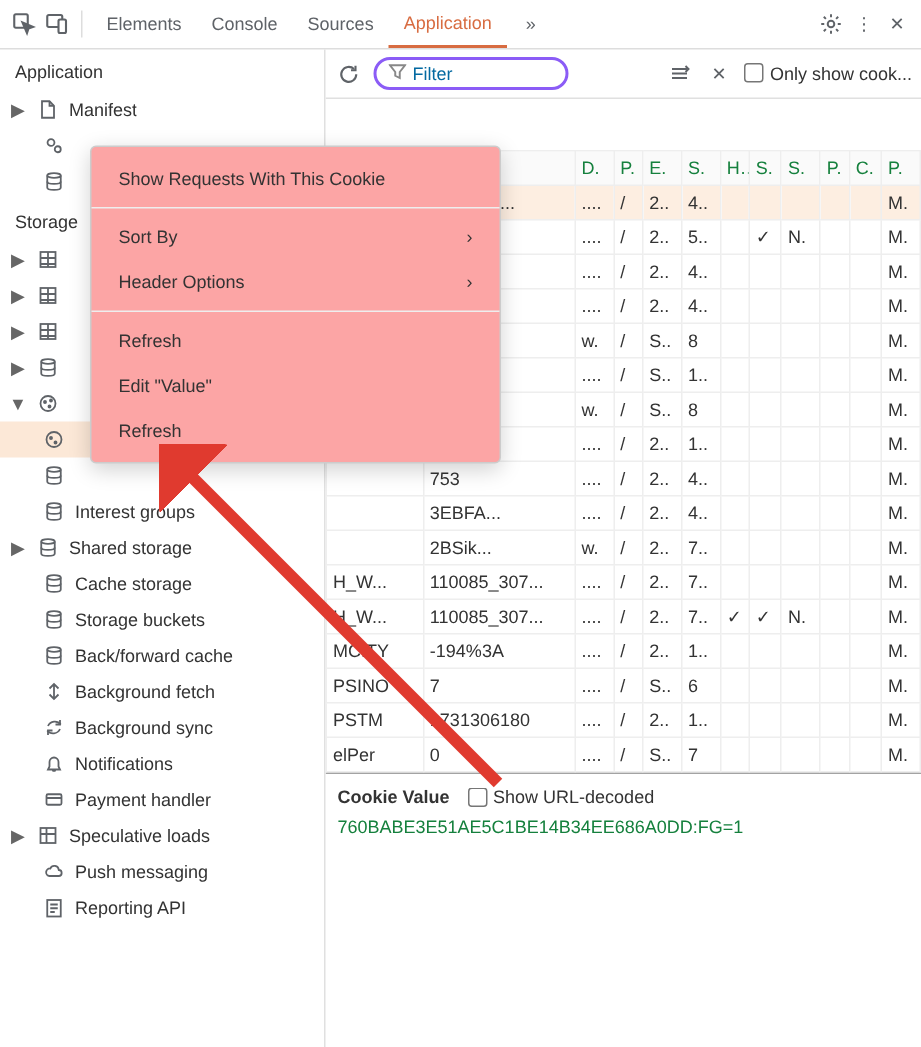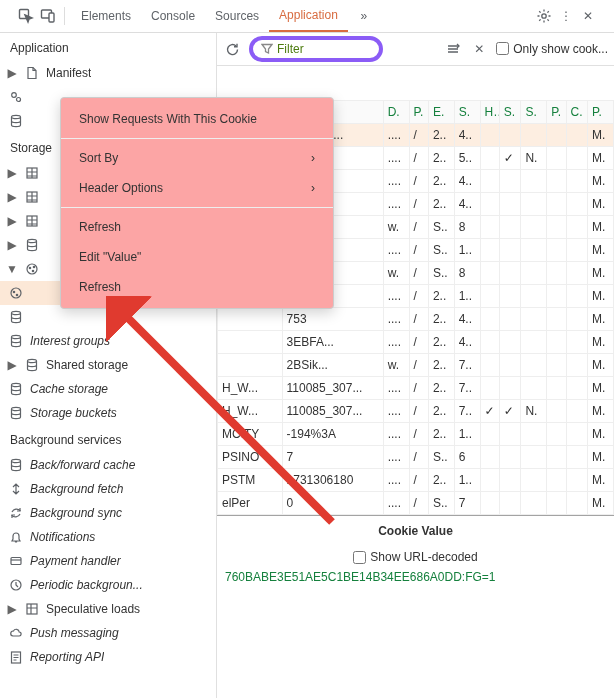--- a/index.html
+++ b/index.html
@@ -1,46 +1,46 @@
 <!DOCTYPE html>
 <html><head>
 <meta charset="utf-8">
 <style>
 html,body{margin:0;padding:0;font-family:Arial,Helvetica,sans-serif;font-size:12px;color:#333;background:#fff;}
 body{width:614px;height:698px;overflow:hidden;position:relative;}
-.topbar{display:flex;align-items:center;height:32px;border-bottom:1px solid #ddd;padding:0 16px;gap:2px;}
+.topbar{display:flex;align-items:center;height:32px;border-bottom:1px solid #ddd;padding:0 6px;gap:2px;}
 .topbar .ico{width:20px;height:20px;display:flex;align-items:center;justify-content:center;color:#5f6368;}
 .tabs{display:flex;align-items:center;flex:1;gap:0;}
 .tab{padding:0 10px;height:32px;display:flex;align-items:center;color:#5f6368;cursor:pointer;}
 .tab.active{color:#d86c41;border-bottom:2px solid #d86c41;box-sizing:border-box;}
 .main{display:flex;height:calc(100% - 32px);}
 .sidebar{width:216px;overflow-y:auto;border-right:1px solid #e0e0e0;position:relative;}
 .sidebar::-webkit-scrollbar{width:10px;} .sidebar::-webkit-scrollbar-thumb{background:#ccc;border-radius:5px;}
 .sect-head{padding:8px 6px 6px 10px;color:#333;font-size:12px;}
 .tree-item{display:flex;align-items:center;gap:6px;padding:2px 0 2px 6px;height:20px;cursor:pointer;}
 .tree-item .tw{width:12px;text-align:center;color:#666;}
 .tree-item .ic{width:16px;height:16px;display:flex;align-items:center;justify-content:center;color:#5f6368;flex-shrink:0;}
 .tree-item .lbl{white-space:nowrap;overflow:hidden;text-overflow:ellipsis;}
-.tree-item.ind1{padding-left:8px;font-style:italic;}
+.tree-item.ind1{padding-left:28px;}
 .tree-item.sel{background:#fce8d7;}
 .right{flex:1;display:flex;flex-direction:column;overflow:hidden;}
 .r-tool{display:flex;align-items:center;height:32px;padding:0 6px;gap:8px;border-bottom:1px solid #e0e0e0;}
 .r-tool .ico{width:18px;height:18px;display:flex;align-items:center;justify-content:center;color:#5f6368;}
-.filter{flex:0 0 110px;display:flex;align-items:center;gap:4px;border:4px solid #8b5cf6;border-radius:14px;padding:2px 8px;color:#4d7c0f;}
+.filter{flex:0 0 110px;display:flex;align-items:flex-start;gap:4px;border:2px solid #8b5cf6;border-radius:14px;padding:2px 8px;color:#0369a1;}
 .r-tool .spacer{flex:1;}
 .only{display:flex;align-items:flex-start;gap:4px;color:#333;overflow:hidden;white-space:nowrap;text-overflow:ellipsis;max-width:150px;}
 table{border-collapse:collapse;width:100%;table-layout:fixed;font-size:12px;}
 th,td{border:1px solid #eee;padding:3px 4px;text-align:left;white-space:nowrap;overflow:hidden;text-overflow:ellipsis;height:16px;}
 th{background:#fafafa;color:#15803d;font-weight:normal;}
 th.name{color:#333;}
 .sort-arrow{color:#333;font-size:10px;}
 .tbl-wrap{overflow:auto;border-bottom:1px solid #a3a3a3;margin-top:34px;}
 tr.selected td{background:#fdeee1;}
 .cookie-detail{padding:8px;font-size:12px;}
-.cookie-detail .hd{display:flex;align-items:center;gap:12px;margin-bottom:6px;flex-direction:column;}
+.cookie-detail .hd{display:flex;align-items:center;gap:12px;margin-bottom:6px;}
 .cookie-detail .hd .title{font-weight:bold;}
 .cookie-detail .val{word-break:break-all;color:#15803d;}
 .ctxmenu{position:absolute;left:60px;top:97px;width:272px;background:#fca5a5;border:1px solid #ccc;border-radius:4px;box-shadow:0 4px 14px rgba(0,0,0,0.18);padding:6px 0;z-index:50;}
 .ctxmenu .mi{display:flex;align-items:center;justify-content:space-between;padding:8px 18px;cursor:pointer;color:#333;}
 .ctxmenu hr{border:none;border-top:1px solid #eee;margin:4px 0;}
 .arrow-line{position:absolute;left:106px;top:296px;width:240px;height:240px;z-index:60;pointer-events:none;}
 svg{display:block;}
 input[type=checkbox]{margin:0;}
 .chev{pointer-events:none;}
 </style>
@@ -212,21 +212,20 @@
         <span class="ic">
           <svg width="14" height="14" viewBox="0 0 14 14" stroke="#5f6368" fill="none" stroke-width="1.2">
             <ellipse cx="7" cy="3" rx="4.5" ry="1.6"></ellipse>
             <path d="M2.5 3v8c0 .9 2 1.6 4.5 1.6s4.5-.7 4.5-1.6V3"></path>
             <path d="M2.5 7c0 .9 2 1.6 4.5 1.6s4.5-.7 4.5-1.6"></path>
           </svg>
         </span>
         <span class="lbl">Storage buckets</span>
       </div>
 
-    <div class="sect-head">Background services</div>
     <div id="bg-items">
         <div class="tree-item ind1">
           <span class="ic">
             <svg width="14" height="14" viewBox="0 0 14 14" stroke="#5f6368" fill="none" stroke-width="1.2">
               <ellipse cx="7" cy="3" rx="4.5" ry="1.6"></ellipse>
               <path d="M2.5 3v8c0 .9 2 1.6 4.5 1.6s4.5-.7 4.5-1.6V3"></path>
               <path d="M2.5 7c0 .9 2 1.6 4.5 1.6s4.5-.7 4.5-1.6"></path>
             </svg>
           </span>
           <span class="lbl">Back/forward cache</span>
@@ -257,29 +256,20 @@
           <span class="lbl">Notifications</span>
         </div>
         <div class="tree-item ind1">
           <span class="ic">
             <svg width="14" height="14" viewBox="0 0 14 14" stroke="#5f6368" fill="none" stroke-width="1.2">
               <rect x="2" y="3.5" width="10" height="7" rx="1"></rect>
               <path d="M2 6h10"></path>
             </svg>
           </span>
           <span class="lbl">Payment handler</span>
-        </div>
-        <div class="tree-item ind1">
-          <span class="ic">
-            <svg width="14" height="14" viewBox="0 0 14 14" stroke="#5f6368" fill="none" stroke-width="1.2">
-              <circle cx="7" cy="7" r="5"></circle>
-              <path d="M7 4v3l2 2"></path>
-            </svg>
-          </span>
-          <span class="lbl">Periodic backgroun...</span>
         </div>
         <div class="tree-item">
           <span class="tw">▶</span>
           <span class="ic">
             <svg width="14" height="14" viewBox="0 0 14 14" stroke="#5f6368" fill="none" stroke-width="1.2">
               <rect x="2" y="2" width="10" height="10"></rect>
               <path d="M2 6h10M6 2v10"></path>
             </svg>
           </span>
           <span class="lbl">Speculative loads</span>

